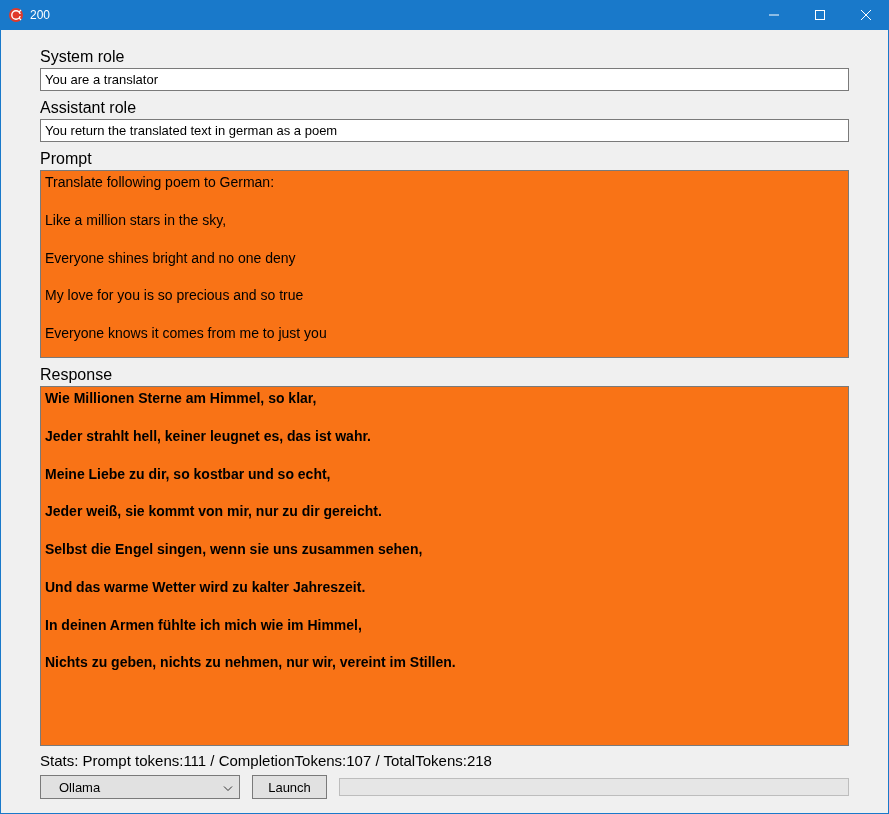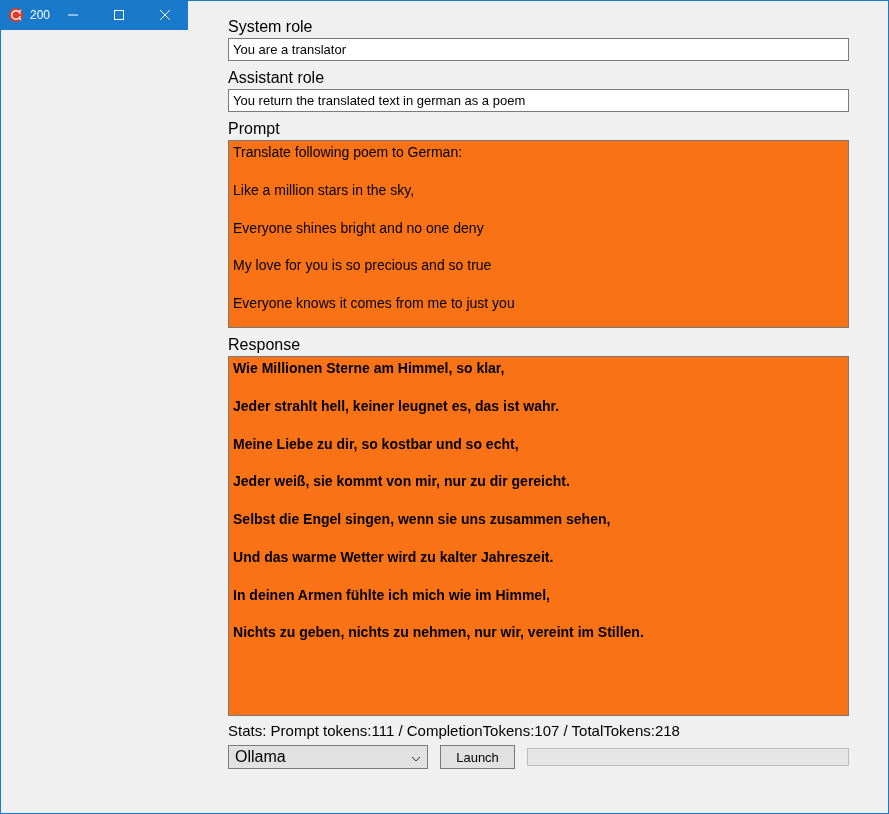--- a/index.html
+++ b/index.html
@@ -13,20 +13,21 @@
     color: #000;
     overflow: hidden;
   }
   .window {
     width: 889px;
     height: 814px;
     background: #f0f0f0;
     box-shadow: 0 0 0 1px #1979ca inset;
     box-sizing: border-box;
     display: flex;
+    flex-direction: column;
   }
   .titlebar {
     height: 30px;
     background: #1979ca;
     color: #fff;
     display: flex;
     align-items: center;
     flex: 0 0 auto;
   }
   .titlebar .app-icon {
@@ -114,22 +115,22 @@
   }
   .combo {
     position: relative;
     width: 200px;
     height: 24px;
     border: 1px solid #7a7a7a;
     background: #e1e1e1;
     box-sizing: border-box;
     display: flex;
     align-items: center;
-    padding-left: 6px;
-    font-size: 16px;
+    padding-left: 18px;
+    font-size: 13px;
   }
   .combo .chev {
     position: absolute;
     right: 6px;
     top: 50%;
     transform: translateY(-50%);
     pointer-events: none;
   }
   .btn {
     height: 24px;

